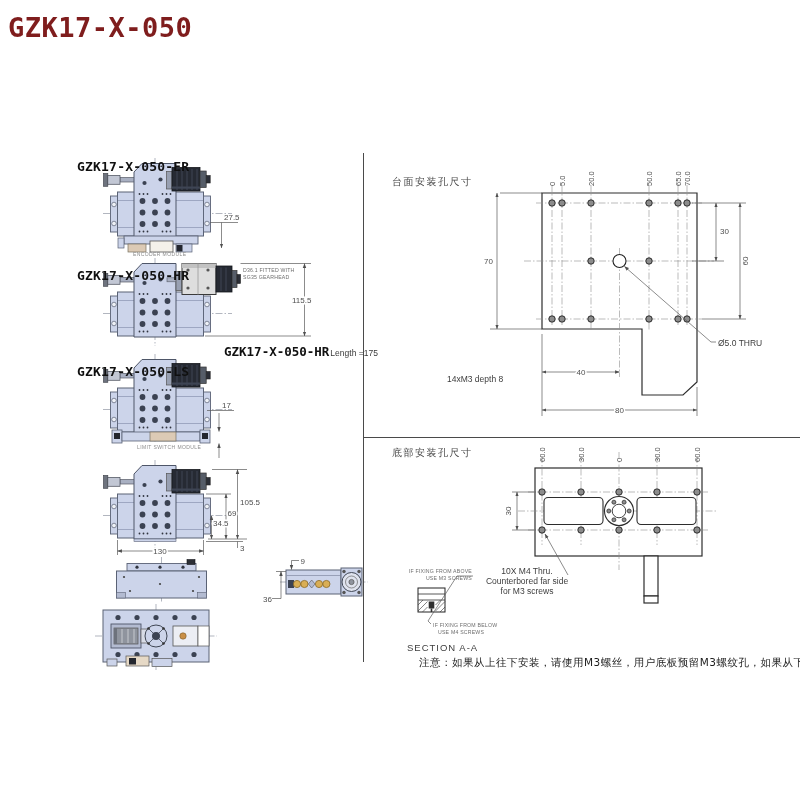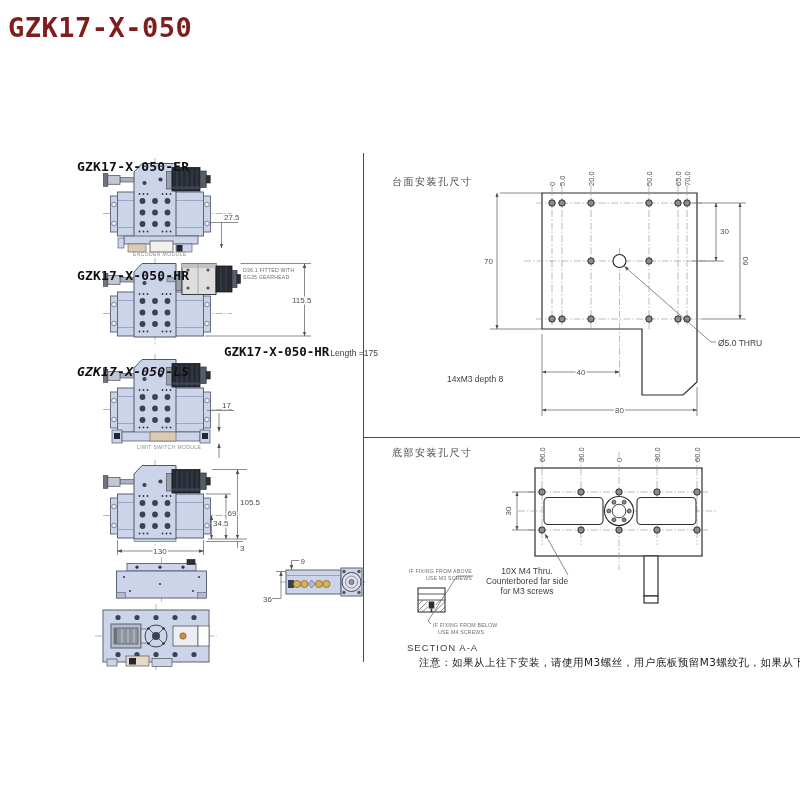--- a/index.html
+++ b/index.html
@@ -424,20 +424,20 @@
       <text class="tiny" x="472" y="580" text-anchor="end">USE M3 SCREWS</text>
       <text class="tiny" x="433" y="627">IF FIXING FROM BELOW</text>
       <text class="tiny" x="438" y="634">USE M4 SCREWS</text>
       <text class="sect" x="407" y="651">SECTION A-A</text>
     </g>
   </svg>
 
   <div class="abs page-title">GZK17-X-050</div>
   <div class="abs variant-label" style="left:34px;top:159px;">GZK17-X-050-ER</div>
   <div class="abs variant-label" style="left:34px;top:268px;">GZK17-X-050-HR</div>
-  <div class="abs variant-label" style="left:34px;top:364px;font-style:italic;">GZK17-X-050-LS</div>
+  <div class="abs variant-label" style="left:34px;top:364px;">GZK17-X-050-LS</div>
   <div class="abs hr-length" style="left:224px;top:342px;">
     <span class="bold">GZK17-X-050-HR</span><span class="len">Length =175</span>
   </div>
   <div class="abs panel-header" style="left:392px;top:175px;">台面安装孔尺寸</div>
   <div class="abs panel-header" style="left:392px;top:446px;">底部安装孔尺寸</div>
   <div class="abs footer-note">注意：如果从上往下安装，请使用M3螺丝，用户底板预留M3螺纹孔，如果从下往上安装请使用M4螺丝。</div>
 </div>
 
 </body></html>

